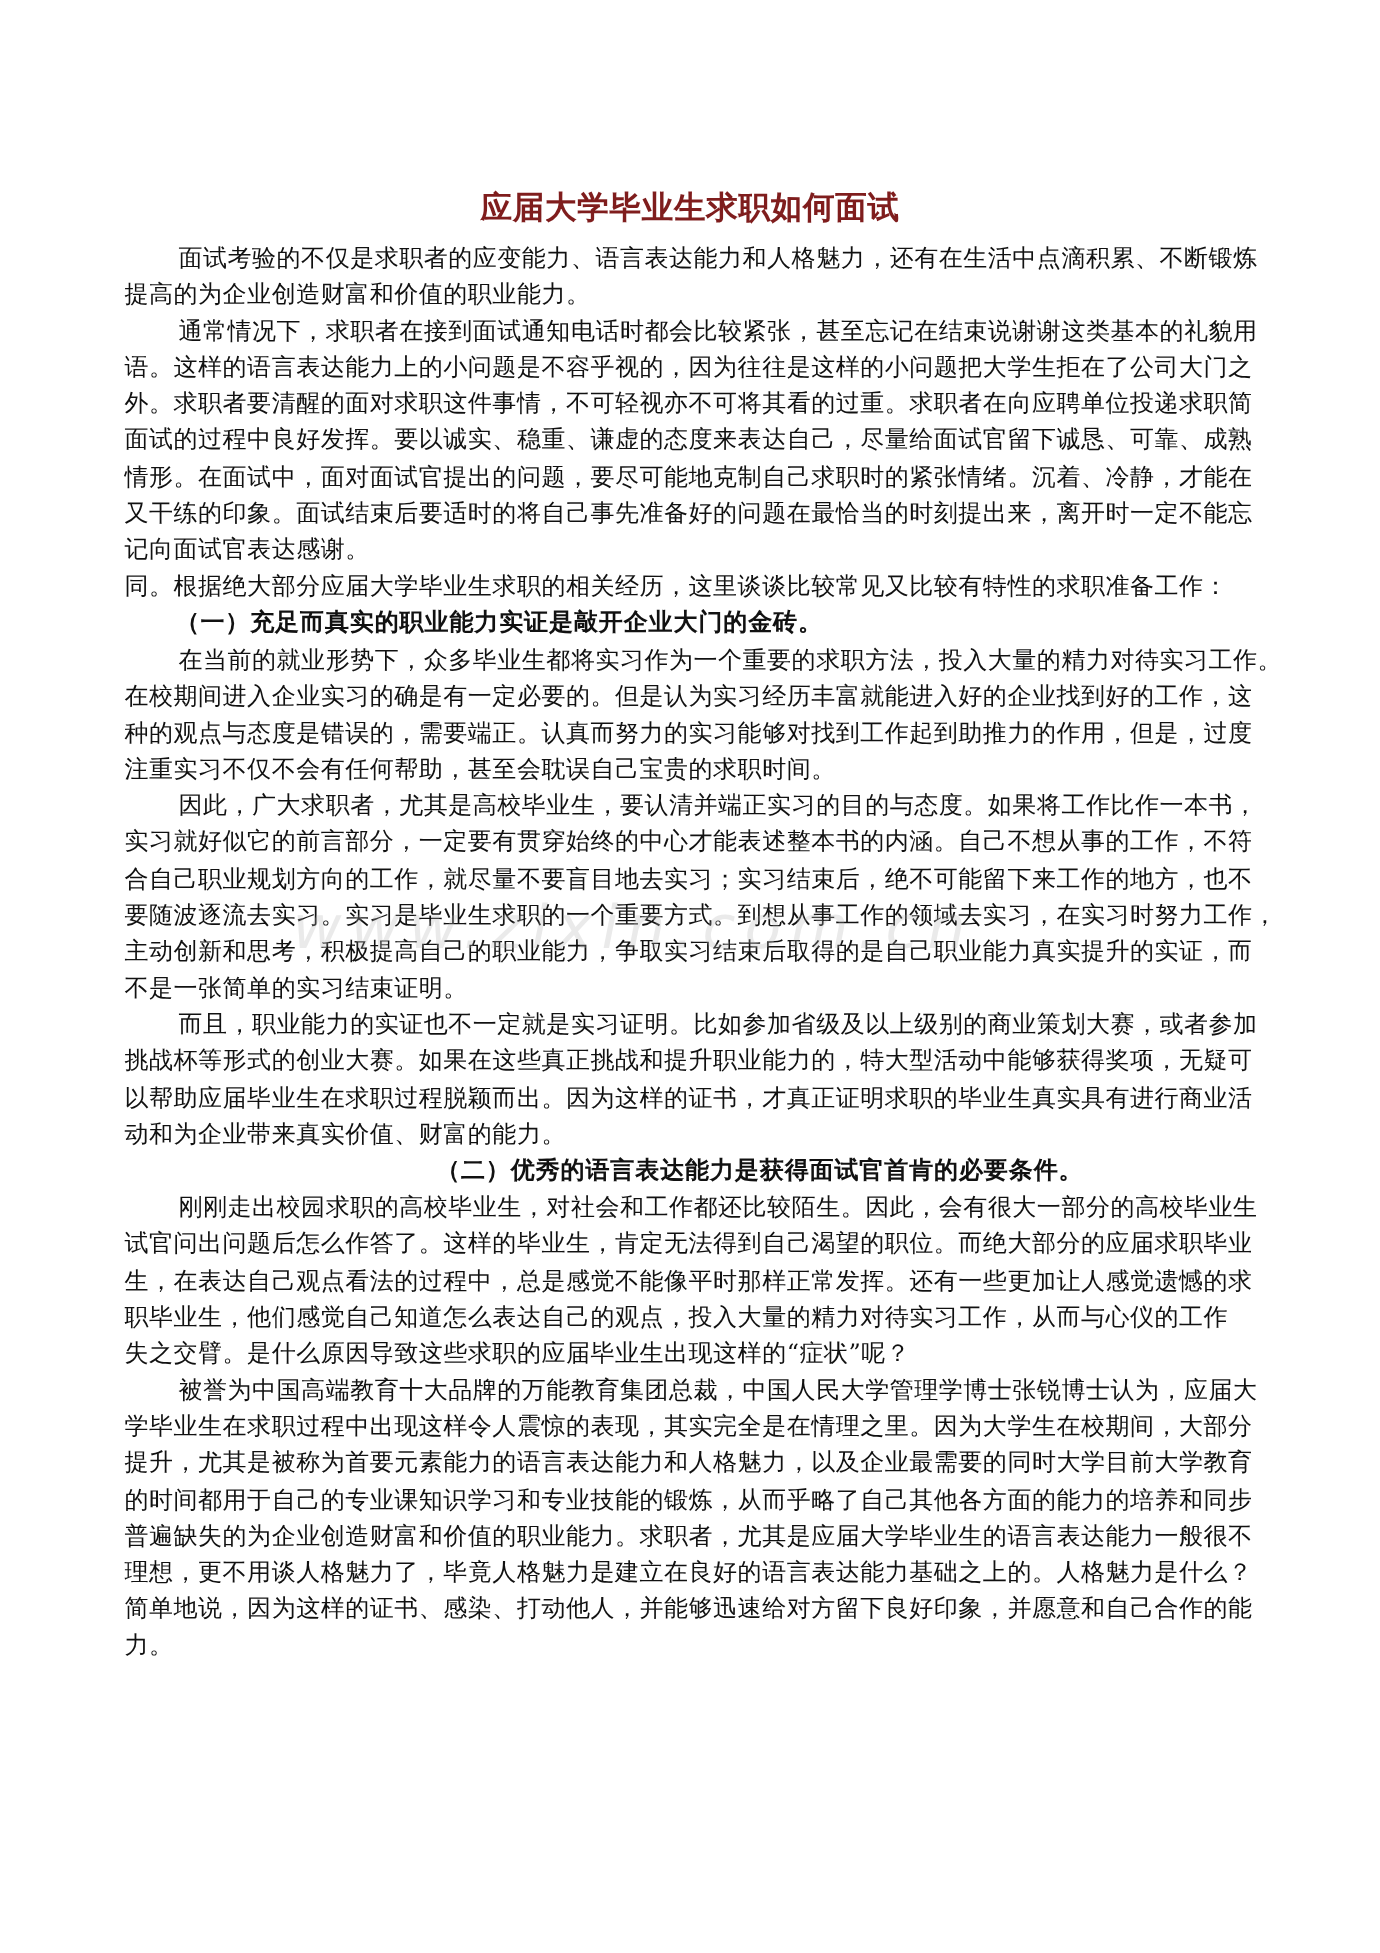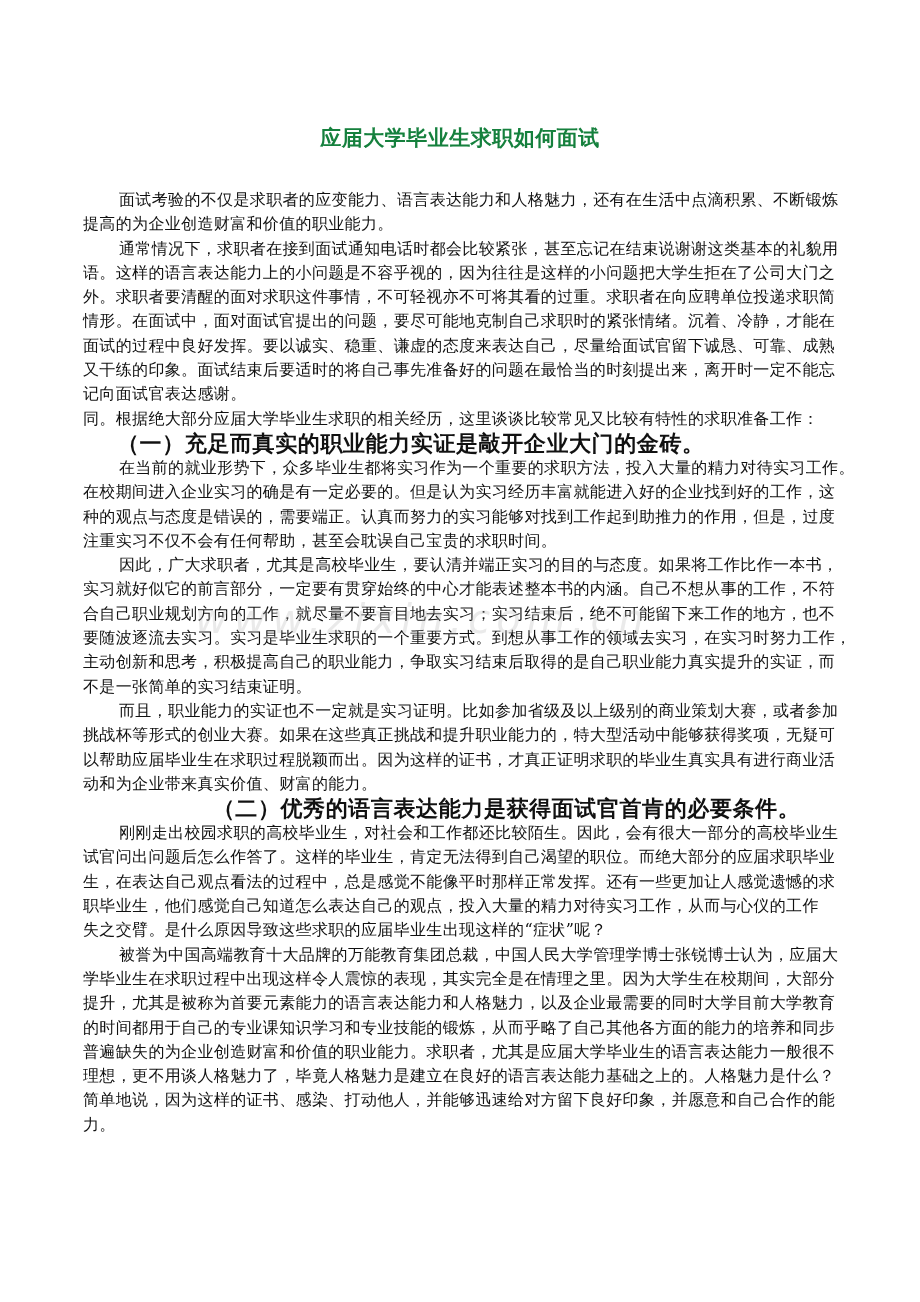--- a/index.html
+++ b/index.html
@@ -1,48 +1,48 @@
 <!DOCTYPE html>
 <html><head>
 <meta charset="utf-8">
 <style>
   html, body { margin: 0; padding: 0; background: #ffffff; }
   body { width: 920px; height: 1302px; position: relative; overflow: hidden;
          font-family: "DejaVu Serif", "Liberation Serif", serif; color: #111; }
   .page { position: absolute; left: 0; top: 0; width: 920px; height: 1302px; background: #fff; }
   .title { position: absolute; top: 124px; left: 0; width: 920px; text-align: center;
            font-family: "DejaVu Sans", "Liberation Sans", sans-serif; font-weight: bold;
-           font-size: 21px; letter-spacing: 0.5px; color: #15803d; }
-  .body { position: absolute; left: 83px; top: 160px; width: 770px; margin-top: 28px; }
+           font-size: 21px; letter-spacing: 0.5px; color: #7f1d1d; }
+  .body { position: absolute; left: 83px; top: 160px; width: 770px; }
   .line { height: 24.3px; line-height: 24.3px; font-size: 16px; white-space: nowrap;
           letter-spacing: 0.35px; }
   .indent { padding-left: 36px; }
   .h1 { height: 25px; line-height: 25px; font-family: Liberation Sans, sans-serif;
-        font-weight: bold; font-size: 22px; padding-left: 34px; white-space: nowrap; letter-spacing: 0.6px; }
+        font-weight: bold; font-size: 16px; padding-left: 34px; white-space: nowrap; letter-spacing: 0.6px; }
   .h2 { padding-left: 77px; text-align: center; }
   .watermark { position: absolute; left: 195px; top: 596px; font-family: "DejaVu Sans", "Liberation Sans", sans-serif;
                font-size: 40px; color: rgba(180,180,180,0.28); letter-spacing: 6px; pointer-events: none; font-style: italic; }
 </style>
 </head>
 <body>
 
 <div class="page">
   <div class="title">应届大学毕业生求职如何面试</div>
 
   <div class="body" id="doc-body">
       <div>
         <div class="line indent">面试考验的不仅是求职者的应变能力、语言表达能力和人格魅力，还有在生活中点滴积累、不断锻炼</div>
         <div class="line">提高的为企业创造财富和价值的职业能力。</div>
       </div>
       <div>
         <div class="line indent">通常情况下，求职者在接到面试通知电话时都会比较紧张，甚至忘记在结束说谢谢这类基本的礼貌用</div>
         <div class="line">语。这样的语言表达能力上的小问题是不容乎视的，因为往往是这样的小问题把大学生拒在了公司大门之</div>
         <div class="line">外。求职者要清醒的面对求职这件事情，不可轻视亦不可将其看的过重。求职者在向应聘单位投递求职简</div>
+        <div class="line">面试的过程中良好发挥。要以诚实、稳重、谦虚的态度来表达自己，尽量给面试官留下诚恳、可靠、成熟</div>
         <div class="line">情形。在面试中，面对面试官提出的问题，要尽可能地克制自己求职时的紧张情绪。沉着、冷静，才能在</div>
-        <div class="line">面试的过程中良好发挥。要以诚实、稳重、谦虚的态度来表达自己，尽量给面试官留下诚恳、可靠、成熟</div>
         <div class="line">又干练的印象。面试结束后要适时的将自己事先准备好的问题在最恰当的时刻提出来，离开时一定不能忘</div>
         <div class="line">记向面试官表达感谢。</div>
       </div>
       <div>
         <div class="line">同。根据绝大部分应届大学毕业生求职的相关经历，这里谈谈比较常见又比较有特性的求职准备工作：</div>
       </div>
       <div class="h1">（一）充足而真实的职业能力实证是敲开企业大门的金砖。</div>
       <div>
         <div class="line indent">在当前的就业形势下，众多毕业生都将实习作为一个重要的求职方法，投入大量的精力对待实习工作。</div>
         <div class="line">在校期间进入企业实习的确是有一定必要的。但是认为实习经历丰富就能进入好的企业找到好的工作，这</div>

